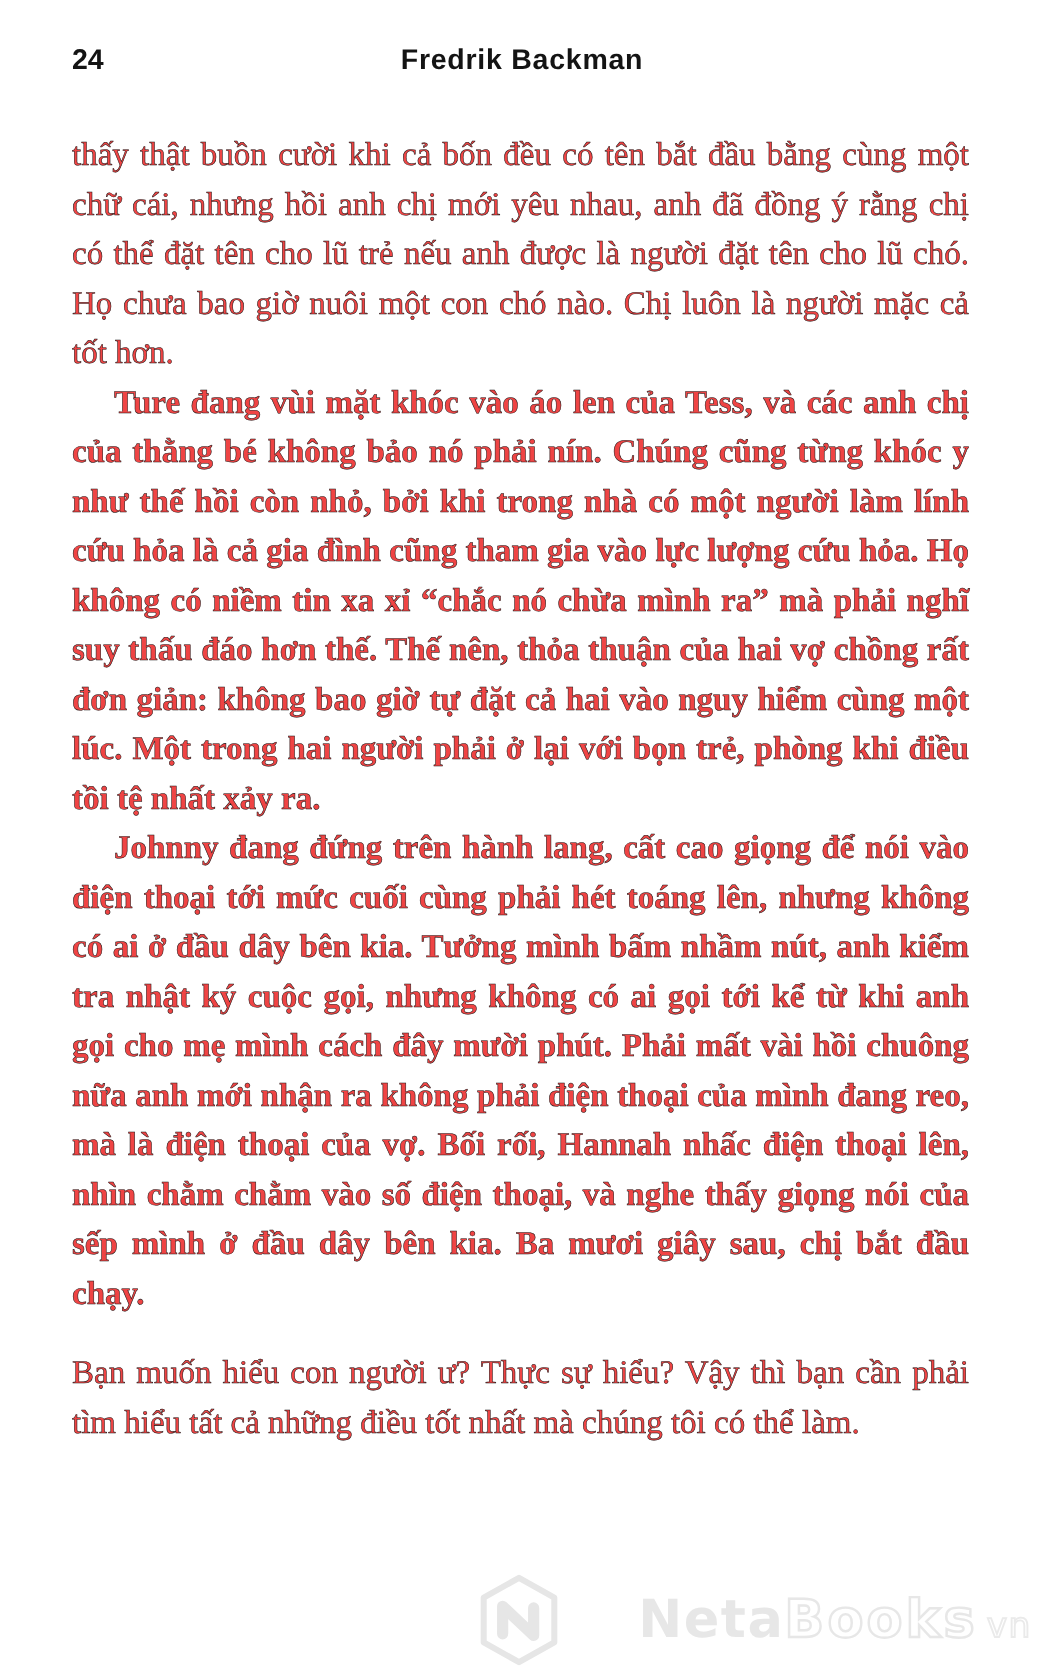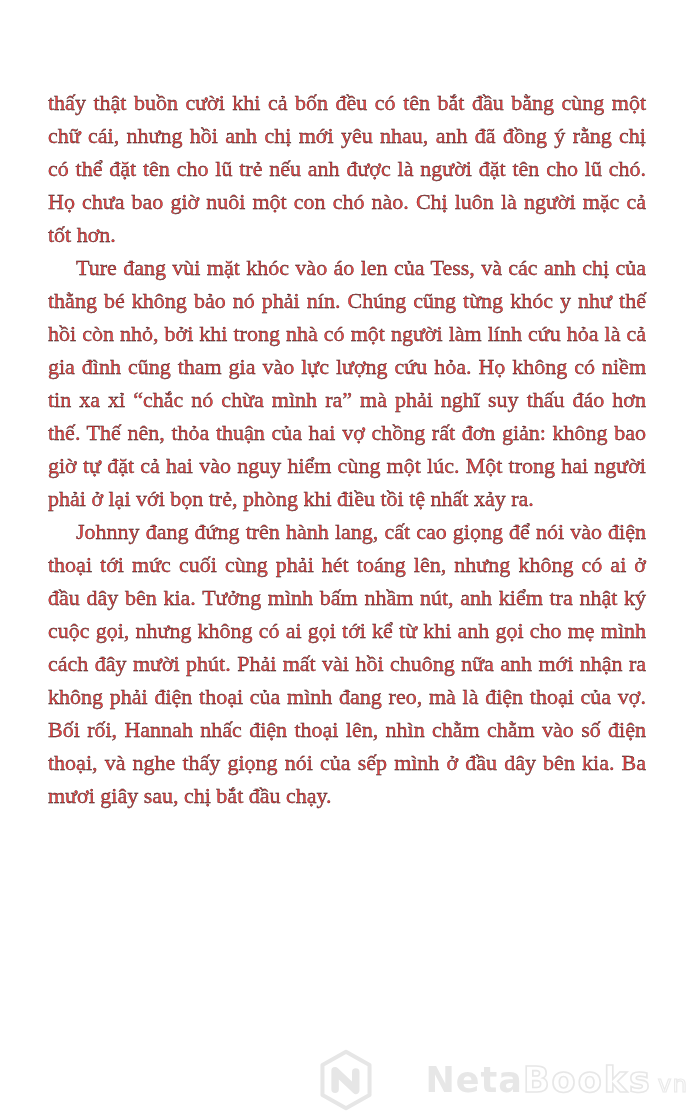--- a/index.html
+++ b/index.html
@@ -45,21 +45,21 @@
     color: #ef4444;
     font-size: 22px;
     line-height: 33px;
     -webkit-text-stroke: 0.35px #131313;
   }
   .body-text p {
     margin: 0;
     text-align: justify;
     hyphens: none;
   }
-  .body-text p.indent { text-indent: 28px; }
+  .body-text p.indent { text-indent: 28px; font-weight: bold; }
   .body-text p.spaced { margin-top: 20px; }
   
   .watermark {
     position: absolute;
     right: 12px;
     bottom: 8px;
     display: flex;
     align-items: center;
     gap: 13px;
     user-select: none;
@@ -90,25 +90,30 @@
     -webkit-text-stroke: 1.2px #eaeaea;
     margin-left: 6px;
     letter-spacing: 1px;
   }
 </style>
 </head>
 <body>
 
 <div class="page">
 
+  <div class="running-header">
+    <span class="page-number">24</span>
+    <span class="running-title">Fredrik Backman</span>
+  </div>
 
   <div class="body-text">
       <p class="">thấy thật buồn cười khi cả bốn đều có tên bắt đầu bằng cùng một chữ cái, nhưng hồi anh chị mới yêu nhau, anh đã đồng ý rằng chị có thể đặt tên cho lũ trẻ nếu anh được là người đặt tên cho lũ chó. Họ chưa bao giờ nuôi một con chó nào. Chị luôn là người mặc cả tốt hơn.</p>
       <p class="indent ">Ture đang vùi mặt khóc vào áo len của Tess, và các anh chị của thằng bé không bảo nó phải nín. Chúng cũng từng khóc y như thế hồi còn nhỏ, bởi khi trong nhà có một người làm lính cứu hỏa là cả gia đình cũng tham gia vào lực lượng cứu hỏa. Họ không có niềm tin xa xỉ “chắc nó chừa mình ra” mà phải nghĩ suy thấu đáo hơn thế. Thế nên, thỏa thuận của hai vợ chồng rất đơn giản: không bao giờ tự đặt cả hai vào nguy hiểm cùng một lúc. Một trong hai người phải ở lại với bọn trẻ, phòng khi điều tồi tệ nhất xảy ra.</p>
       <p class="indent ">Johnny đang đứng trên hành lang, cất cao giọng để nói vào điện thoại tới mức cuối cùng phải hét toáng lên, nhưng không có ai ở đầu dây bên kia. Tưởng mình bấm nhầm nút, anh kiểm tra nhật ký cuộc gọi, nhưng không có ai gọi tới kể từ khi anh gọi cho mẹ mình cách đây mười phút. Phải mất vài hồi chuông nữa anh mới nhận ra không phải điện thoại của mình đang reo, mà là điện thoại của vợ. Bối rối, Hannah nhấc điện thoại lên, nhìn chằm chằm vào số điện thoại, và nghe thấy giọng nói của sếp mình ở đầu dây bên kia. Ba mươi giây sau, chị bắt đầu chạy.</p>
+      <p class="spaced">Bạn muốn hiểu con người ư? Thực sự hiểu? Vậy thì bạn cần phải tìm hiểu tất cả những điều tốt nhất mà chúng tôi có thể làm.</p>
     </div>
 
   <div class="watermark">
     <svg class="wm-logo" width="58" height="62" viewBox="0 0 100 108" fill="none" xmlns="http://www.w3.org/2000/svg">
       <path d="M50 5 L91 28 L91 80 L50 103 L9 80 L9 28 Z" stroke="#e6e6e6" stroke-width="7" stroke-linejoin="round" fill="none"></path>
       <path d="M31 70 L31 38 L67 72 L67 40" stroke="#e6e6e6" stroke-width="13" stroke-linecap="round" stroke-linejoin="round" fill="none"></path>
     </svg>
     <span class="wm-text"><span class="wm-bold">Neta</span><span class="wm-light">Books</span><span class="wm-tld">vn</span></span>
   </div>
 

